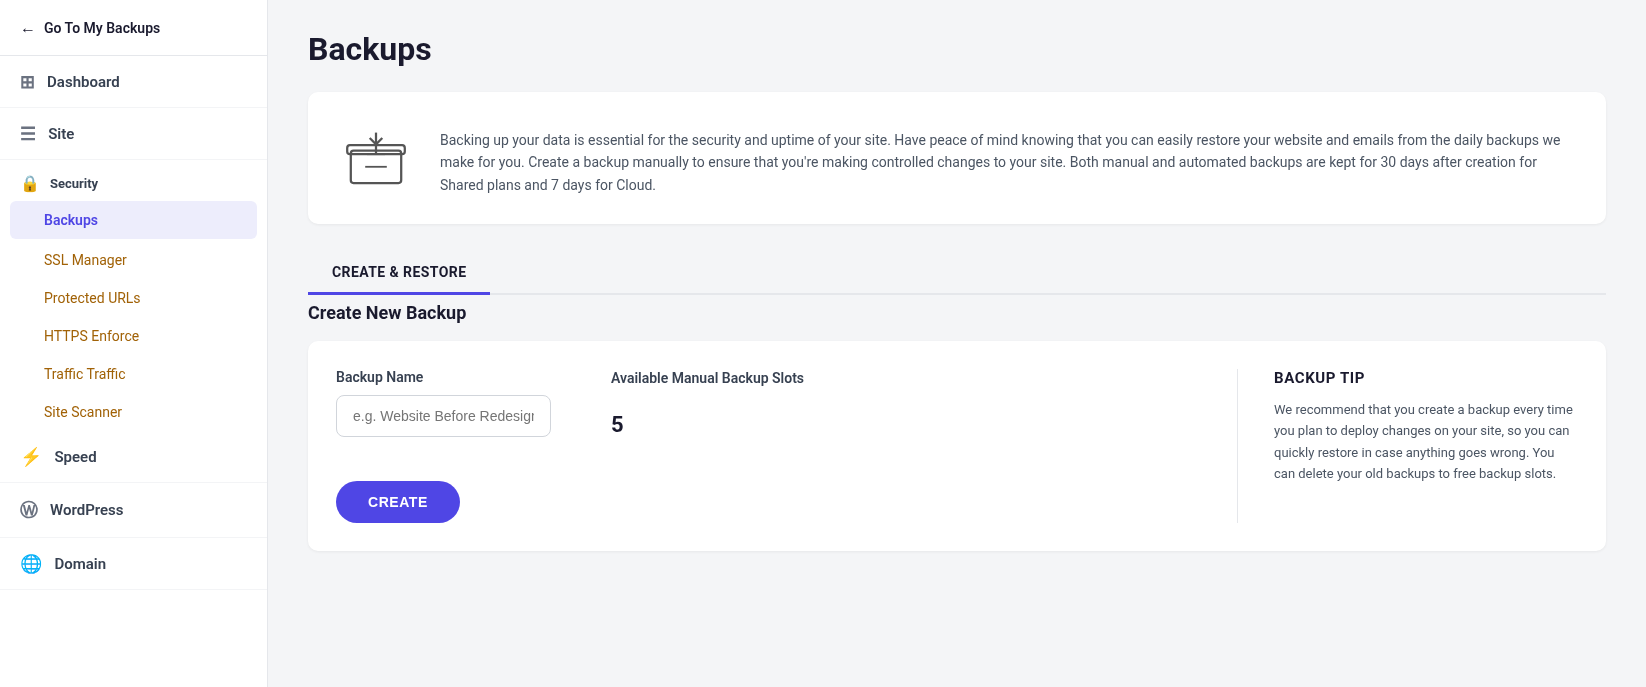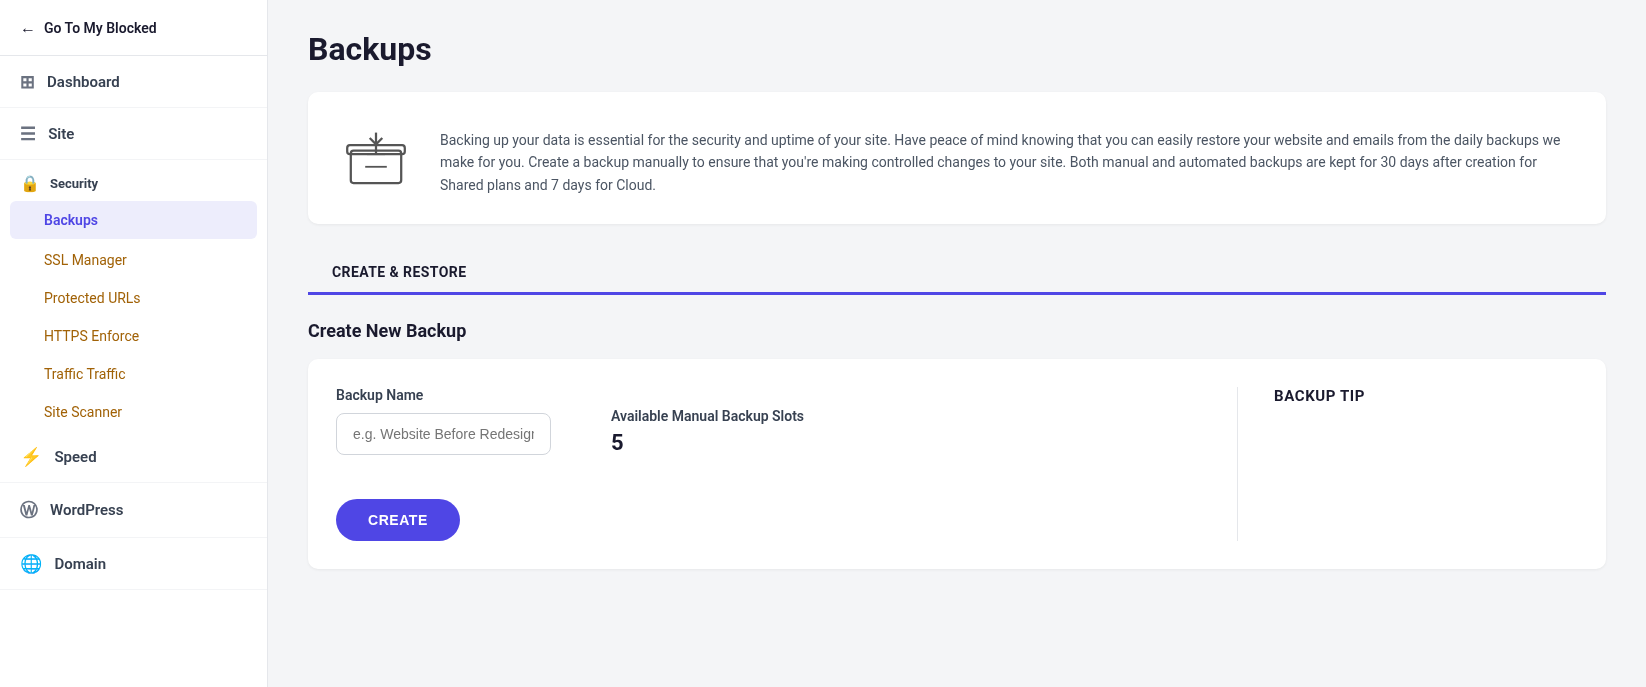--- a/index.html
+++ b/index.html
@@ -94,22 +94,21 @@
       margin-bottom: 28px;
       box-shadow: 0 1px 3px rgba(0,0,0,0.06);
     }
     .info-card-text { font-size: 14px; color: #4b5563; line-height: 1.6; }
 
     
     .tabs {
       display: flex;
       gap: 0;
       border-bottom: 2px solid #e5e7eb;
-      margin-bottom: 25px;
-      flex-direction: column;
+      margin-bottom: 7px;
     }
     .tab {
       padding: 12px 24px;
       font-size: 14px;
       font-weight: 700;
       color: #9ca3af;
       cursor: pointer;
       border-bottom: 3px solid transparent;
       margin-bottom: -2px;
       letter-spacing: 0.03em;
@@ -159,21 +158,21 @@
       color: #9ca3af;
       outline: none;
       background: #fff;
       margin-bottom: 20px;
     }
 
     .slots-label {
       font-size: 14px;
       font-weight: 600;
       color: #374151;
-      margin-bottom: 6px;
+      margin-bottom: 26px;
     }
     .slots-value {
       font-size: 22px;
       font-weight: 700;
       color: #1a1a2e;
       margin-bottom: 20px;
     }
 
     .create-btn {
       background: #4f46e5;
@@ -211,21 +210,21 @@
 
     
     .box-icon svg { width: 72px; height: 72px; }
   </style>
 </head>
 <body>
 
 <aside class="sidebar">
   <div class="sidebar-go-back">
     <span class="back-arrow">←</span>
-    <span>Go To My Blocked</span>
+    <span>Go To My Backups</span>
   </div>
 
   <div class="sidebar-nav-item">
     <span class="icon">⊞</span>
     <span>Dashboard</span>
   </div>
 
   <div class="sidebar-nav-item">
     <span class="icon">☰</span>
     <span>Site</span>
@@ -306,15 +305,16 @@
         <div>
           <div class="slots-label">Available Manual Backup Slots</div>
           <div class="slots-value">5</div>
         </div>
       </div>
       <button class="create-btn">CREATE</button>
     </div>
 
     <div class="backup-tip">
       <div class="tip-title">BACKUP TIP</div>
+      <div class="tip-text">We recommend that you create a backup every time you plan to deploy changes on your site, so you can quickly restore in case anything goes wrong. You can delete your old backups to free backup slots.</div>
     </div>
   </div>
 </main>
 
 </body></html>

